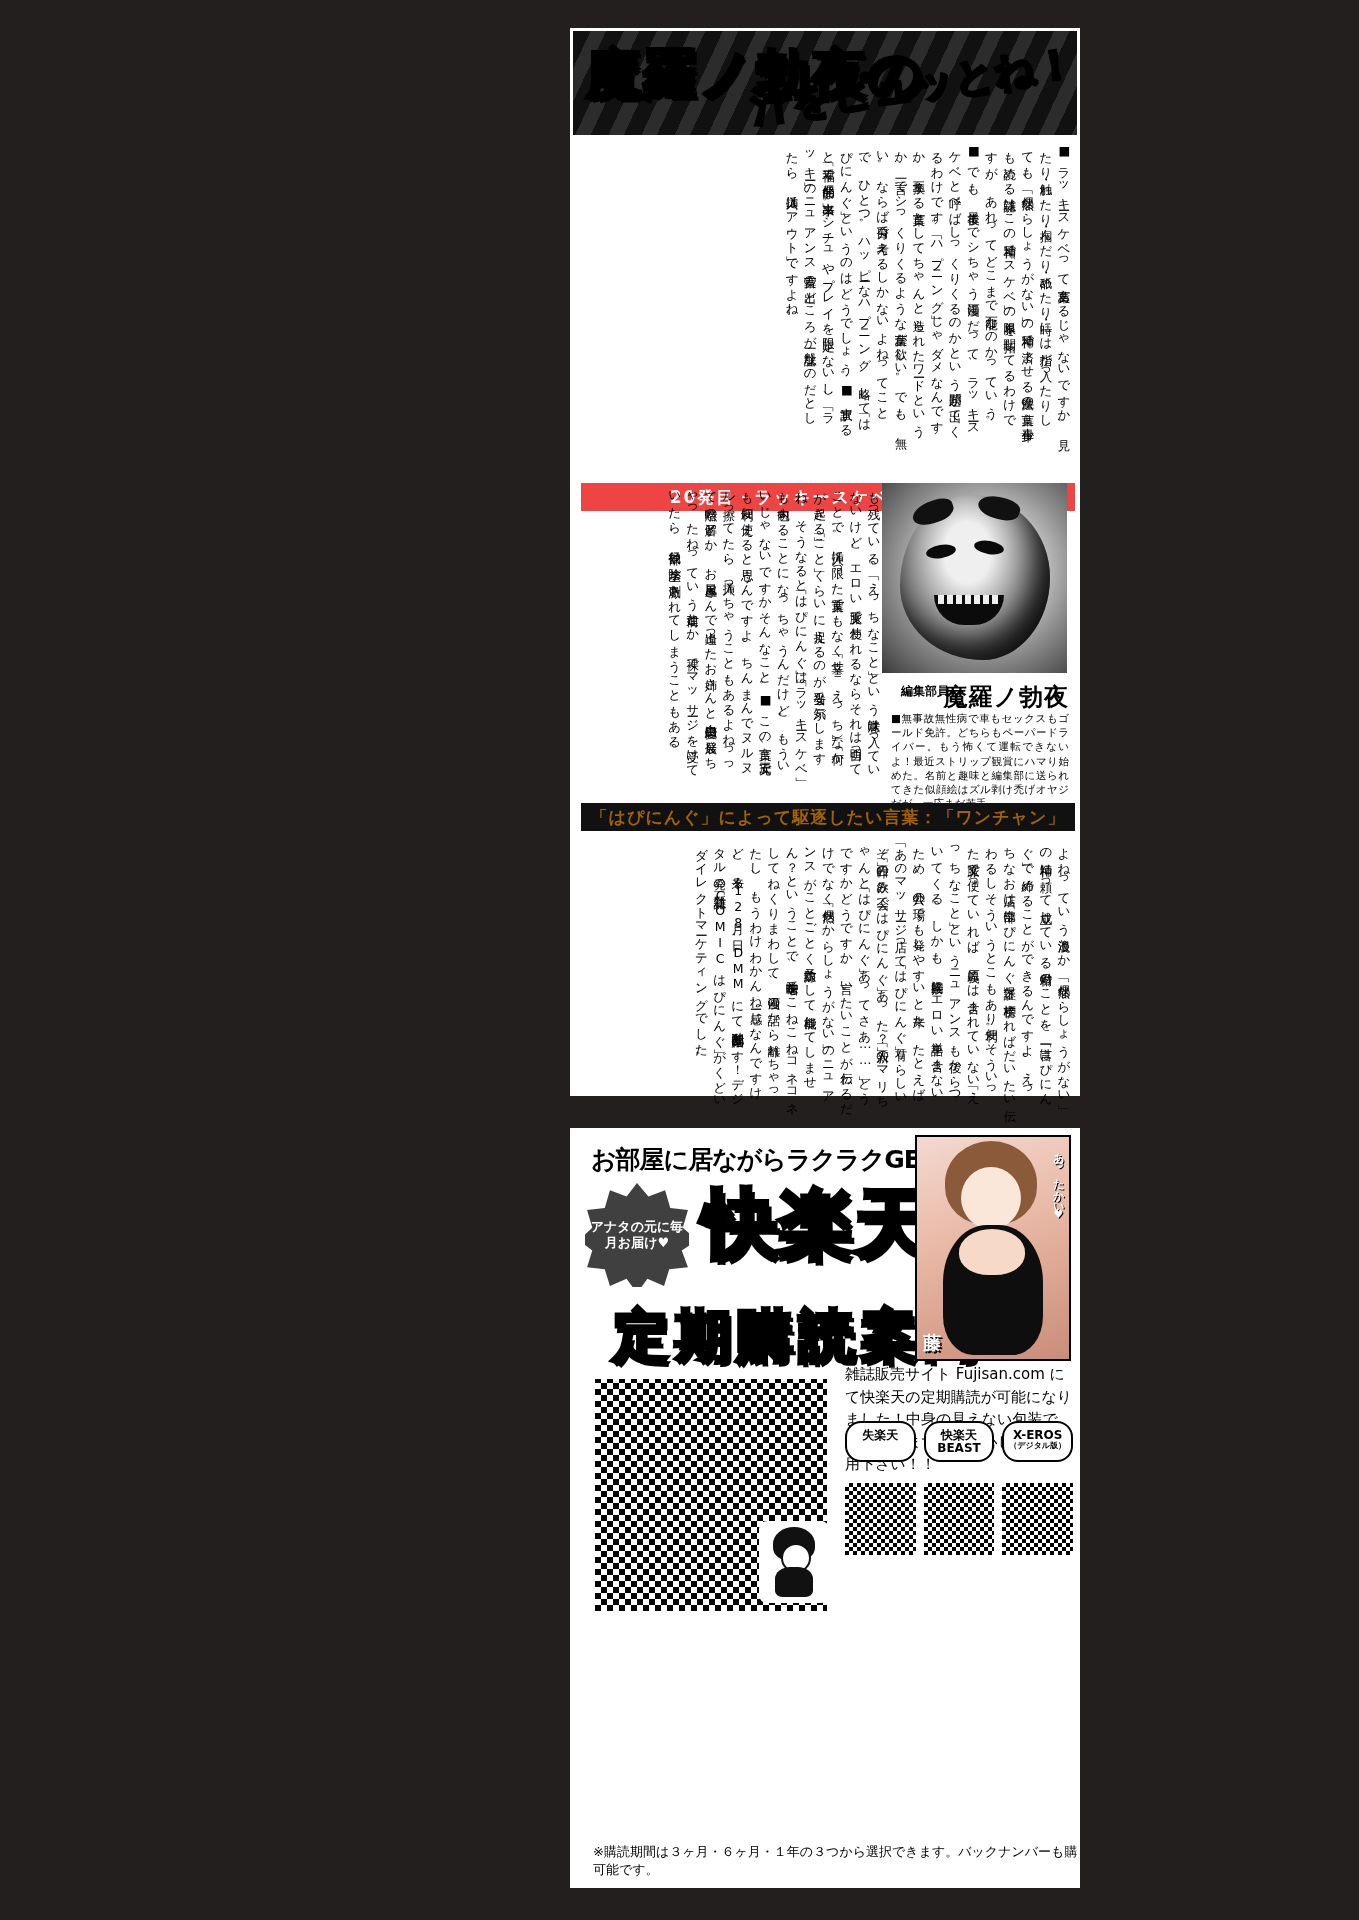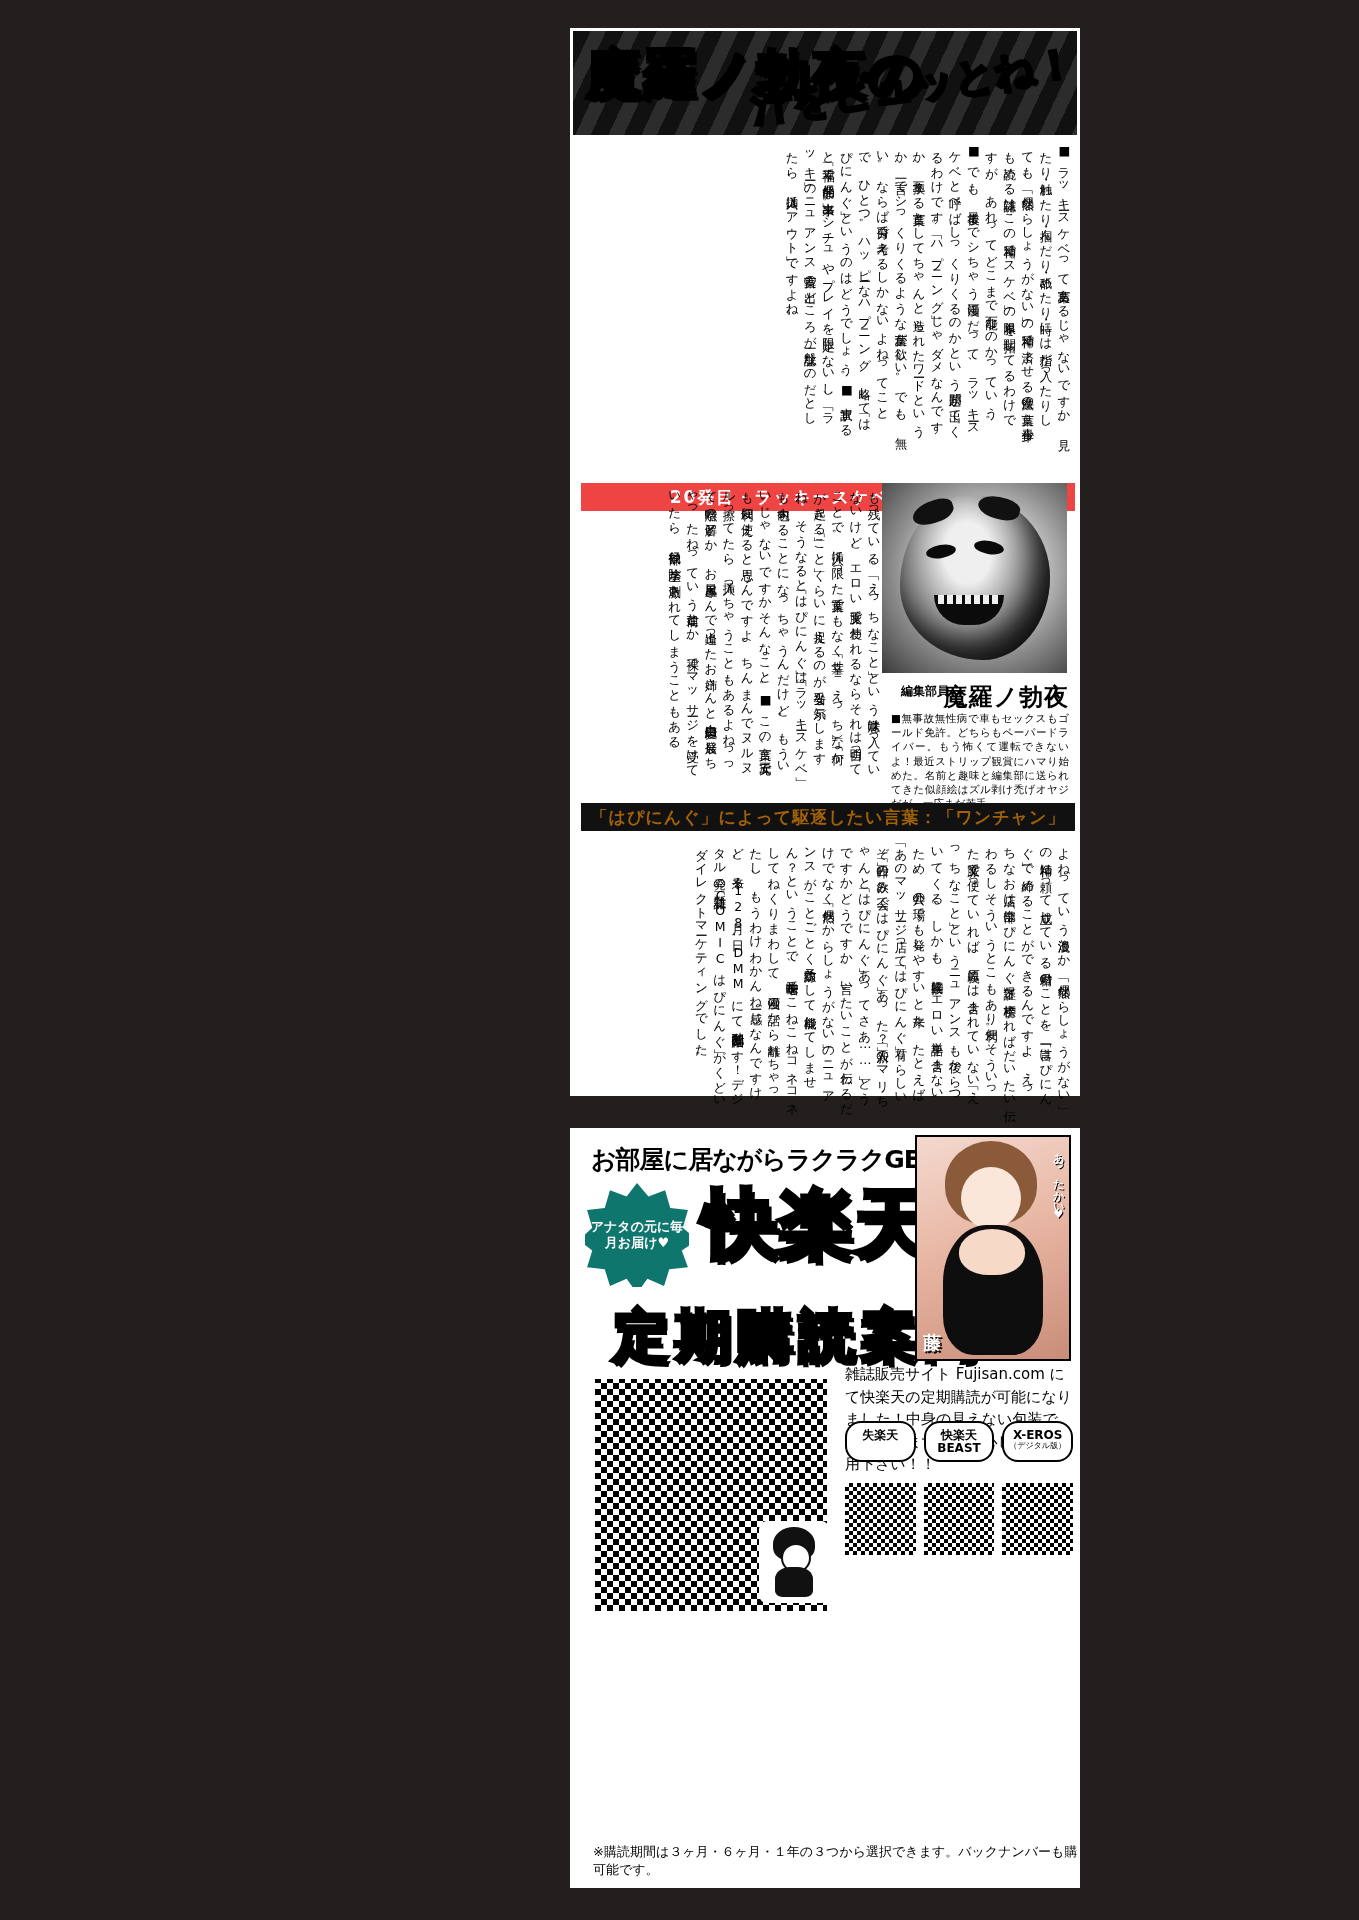--- a/index.html
+++ b/index.html
@@ -141,21 +141,21 @@
     position:absolute;left:0;top:0;width:100%;height:230px;
     background:#fff;
   }
   .ad-head{
     position:absolute;left:18px;top:12px;
     font-size:25px;font-weight:bold;color:#000;letter-spacing:-1px;
     white-space:nowrap;
   }
   .ad-star{
     position:absolute;left:12px;top:52px;width:104px;height:104px;
-    background:#0f766e;color:#fff;
+    background:#404040;color:#fff;
     display:flex;flex-direction:column;align-items:center;justify-content:center;
     font-size:13px;font-weight:bold;line-height:1.25;text-align:center;
     clip-path:polygon(50% 0%,61% 13%,77% 7%,82% 24%,99% 26%,94% 43%,108% 55%,93% 65%,99% 81%,81% 83%,76% 99%,60% 92%,50% 106%,40% 92%,24% 99%,19% 83%,2% 81%,7% 65%,-6% 55%,7% 43%,2% 26%,19% 24%,24% 7%,40% 13%);
   }
   .ad-logo{
     position:absolute;left:130px;top:44px;
     font-size:74px;font-weight:bold;color:#fff;
     -webkit-text-stroke:5px #000;
     text-shadow:5px 5px 0 #000;
     letter-spacing:2px;white-space:nowrap;
@@ -221,21 +221,21 @@
 
   .pill-row{
     position:absolute;left:272px;top:290px;width:228px;
     display:flex;gap:8px;
   }
   .pill{
     flex:1;border:2px solid #000;border-radius:16px;
     text-align:center;font-size:12px;font-weight:bold;color:#000;
     padding:6px 0 5px;background:#fff;line-height:1.1;
   }
-  .pill small{display:block;font-size:8px;font-weight:normal;}
+  .pill small{display:block;font-size:8px;font-weight:bold;}
   .qr-row{
     position:absolute;left:272px;top:352px;width:228px;
     display:flex;gap:8px;
   }
   .qr-small{
     flex:1;height:72px;
     background:
       repeating-linear-gradient(90deg,#000 0 4px,#fff 4px 8px),
       repeating-linear-gradient(0deg,#000 0 4px,#fff 4px 8px);
     background-blend-mode:difference;

